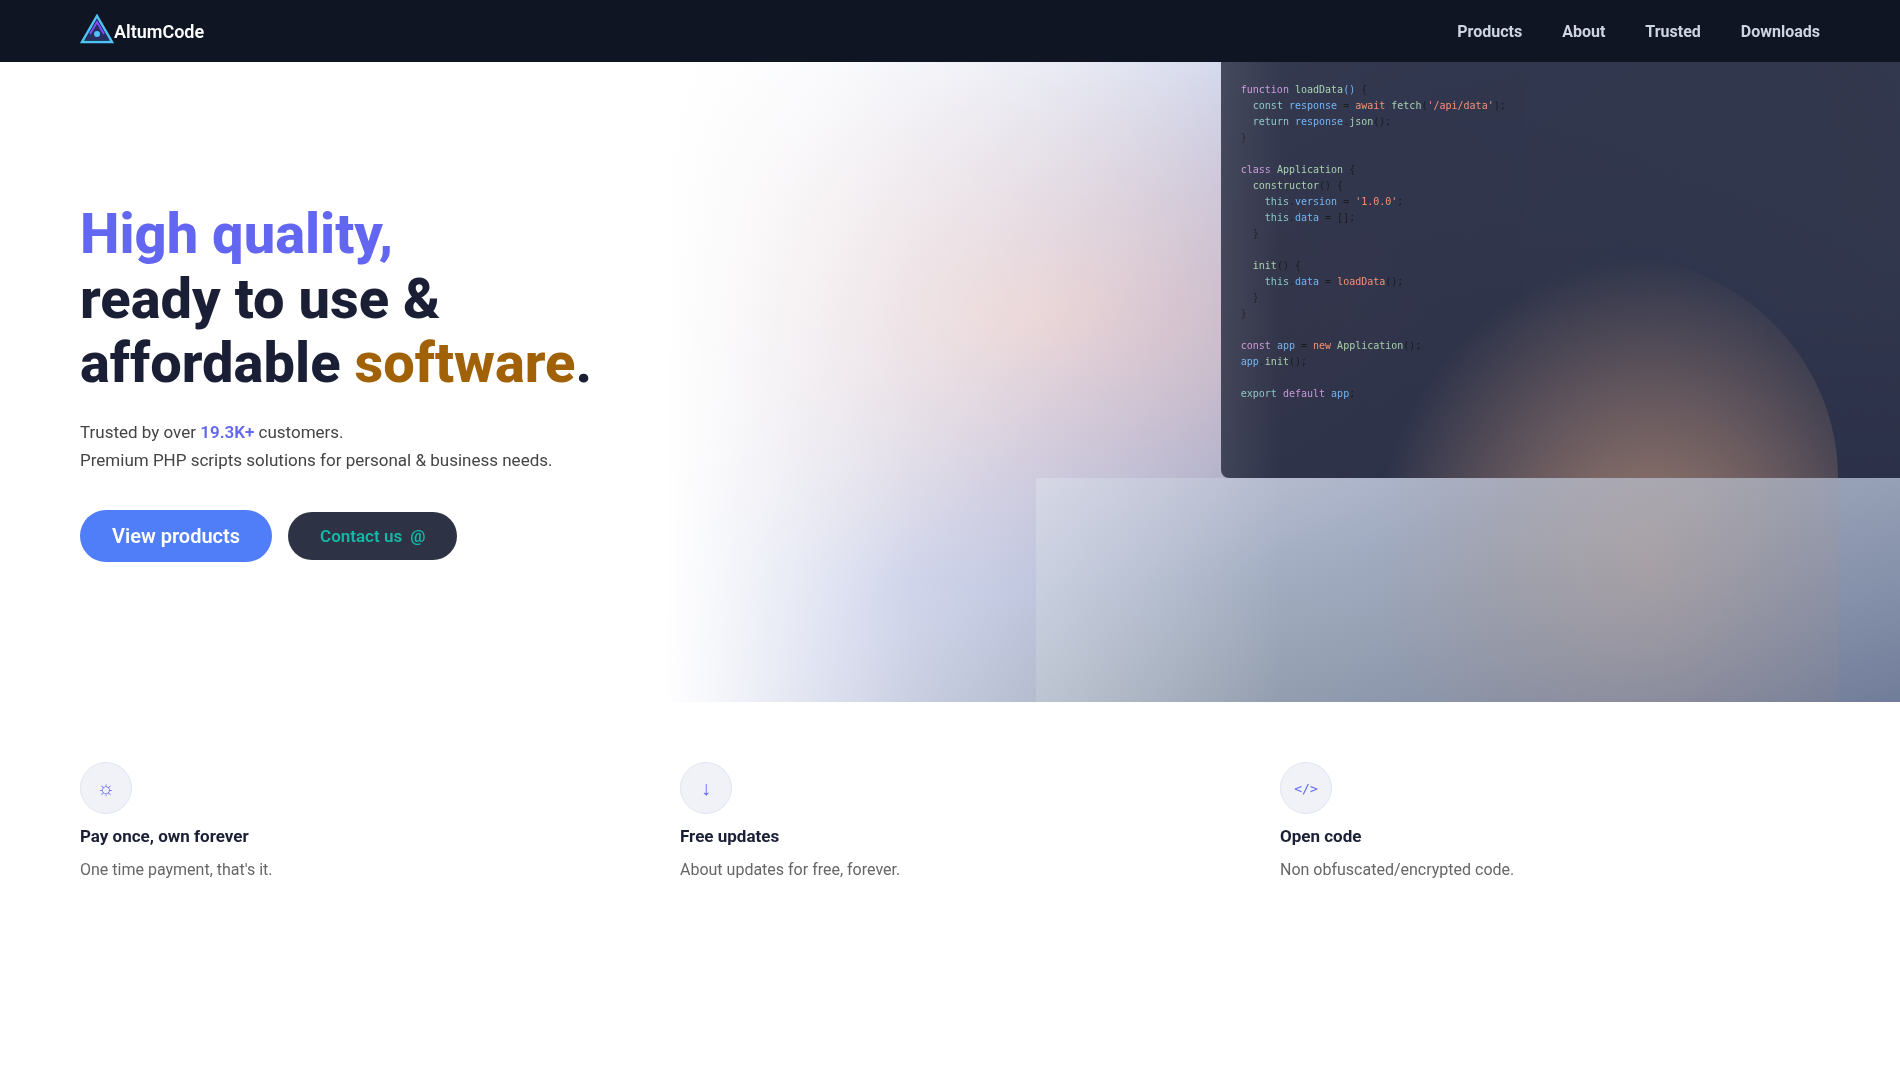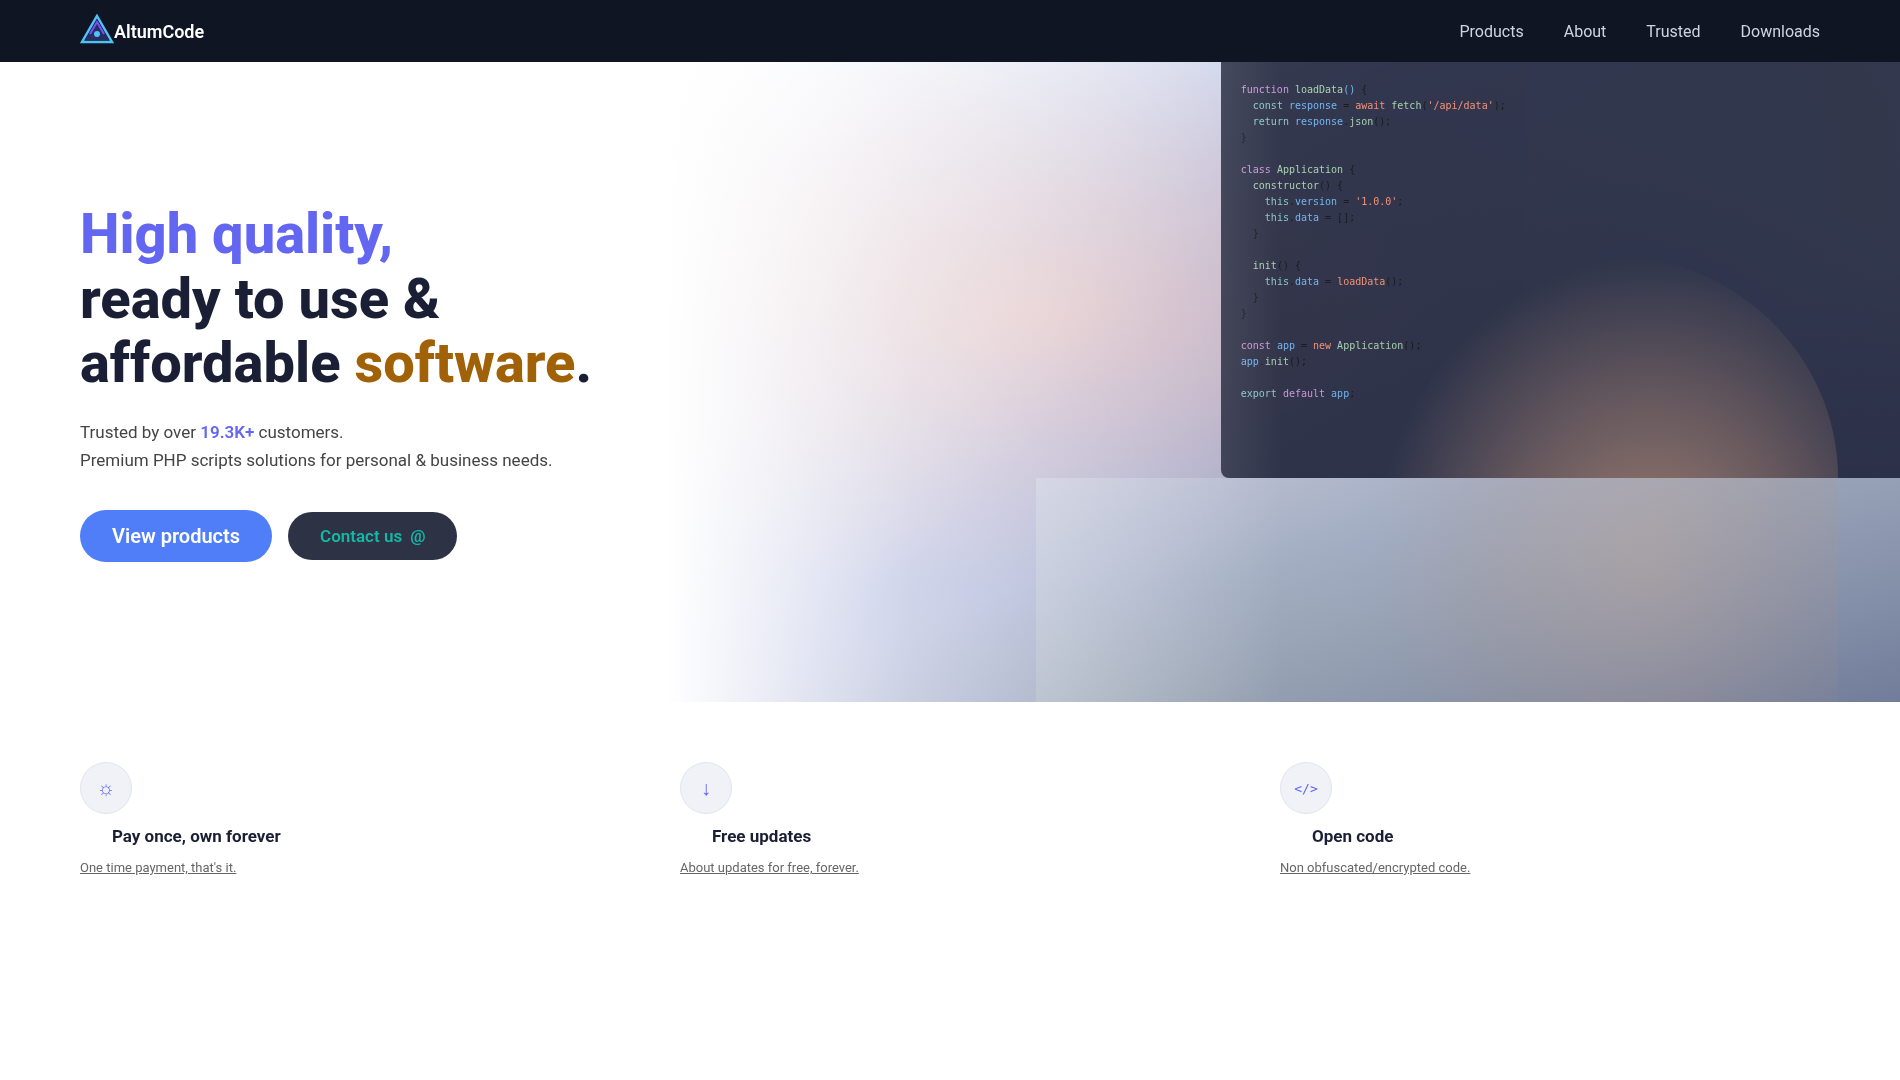--- a/index.html
+++ b/index.html
@@ -32,21 +32,21 @@
     }
     .nav-links {
       display: flex;
       gap: 40px;
       list-style: none;
     }
     .nav-links a {
       color: #cdd5e0;
       text-decoration: none;
       font-size: 16px;
-      font-weight: 400;
+      font-weight: 700;
     }
 
     
     .hero {
       position: relative;
       min-height: 640px;
       background: #ffffff;
       display: flex;
       align-items: center;
       overflow: hidden;
@@ -205,27 +205,25 @@
       align-items: center;
       justify-content: center;
       font-size: 20px;
       color: #6366f1;
       border: 1px solid #e2e5f0;
     }
     .feature-title {
       font-size: 17px;
       font-weight: 700;
       color: #1a1f35;
-      margin-left: 32px;
     }
     .feature-desc {
-      font-size: 13px;
+      font-size: 16px;
       color: #666;
       line-height: 1.5;
-      text-decoration: underline;
     }
   </style>
 </head>
 <body>
 
 <nav>
   <a href="#" class="nav-logo">
 
     <svg class="nav-logo-icon" viewBox="0 0 34 34" fill="none" xmlns="http://www.w3.org/2000/svg">
       <polygon points="17,2 32,28 2,28" fill="none" stroke="#4fc3f7" stroke-width="2.5"></polygon>

